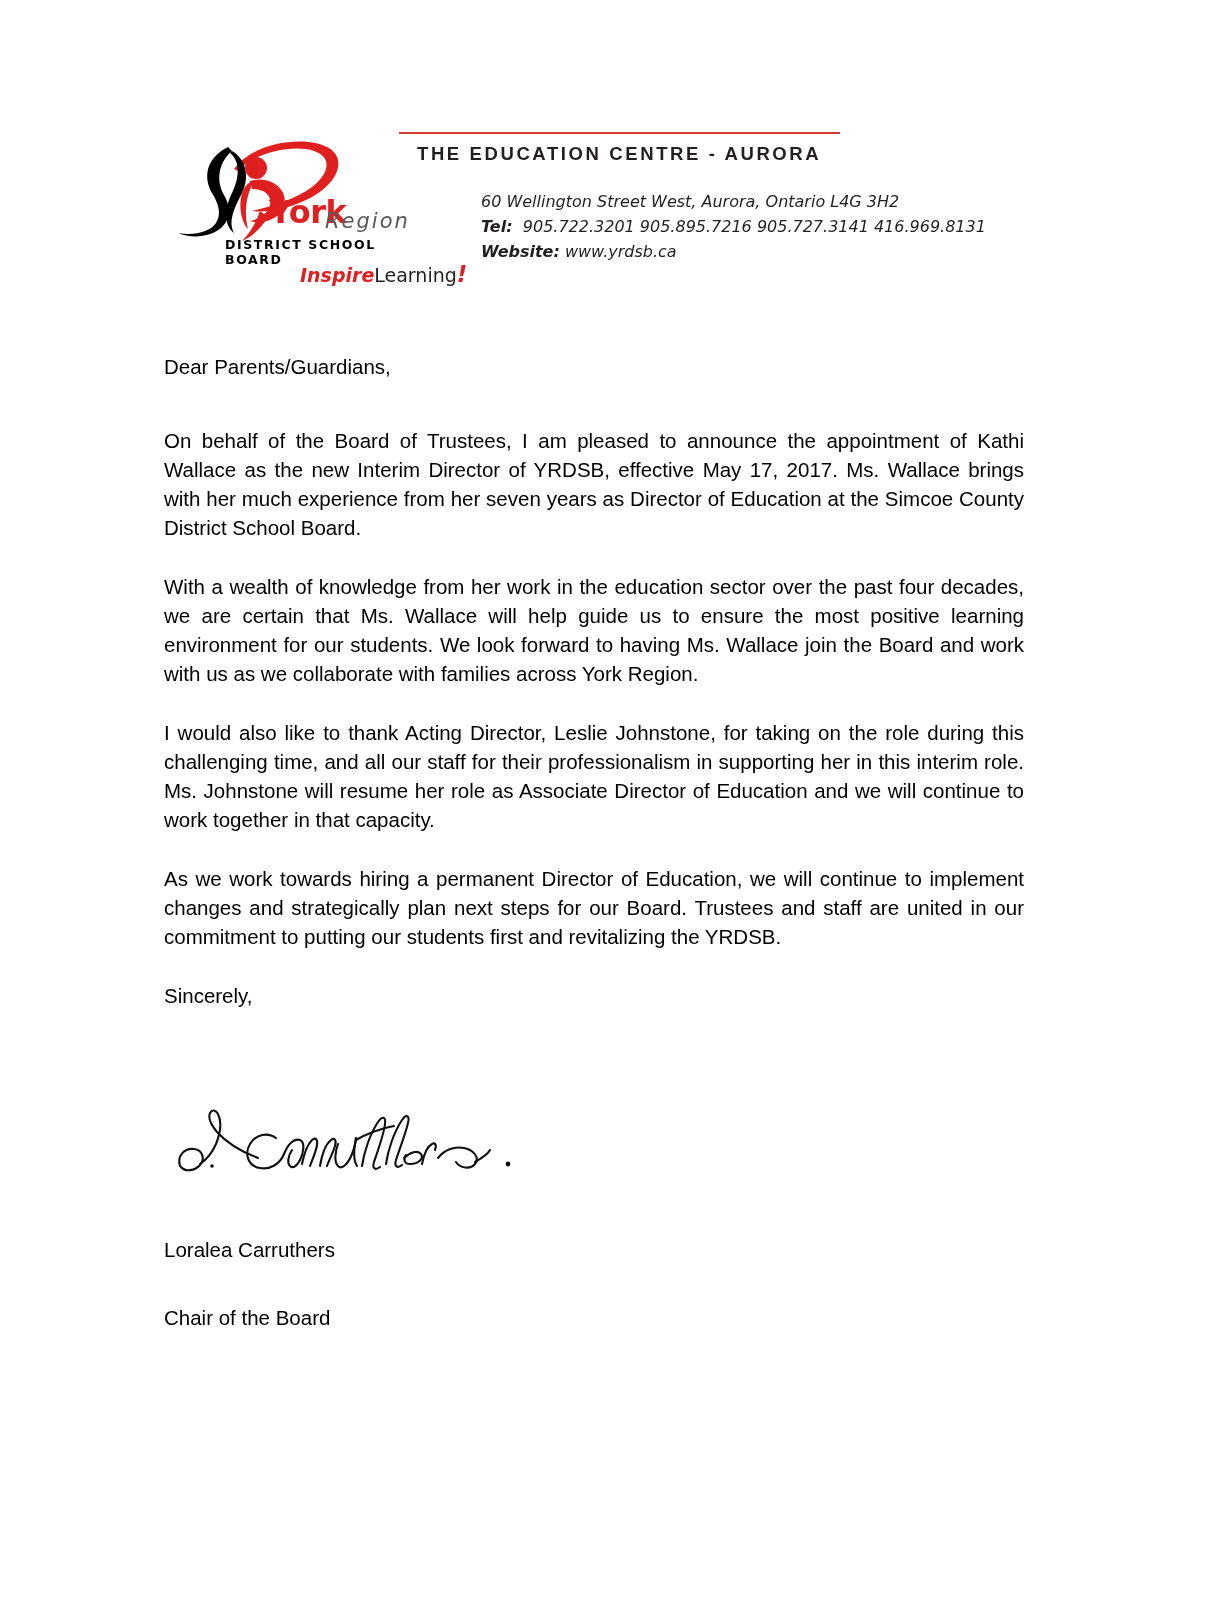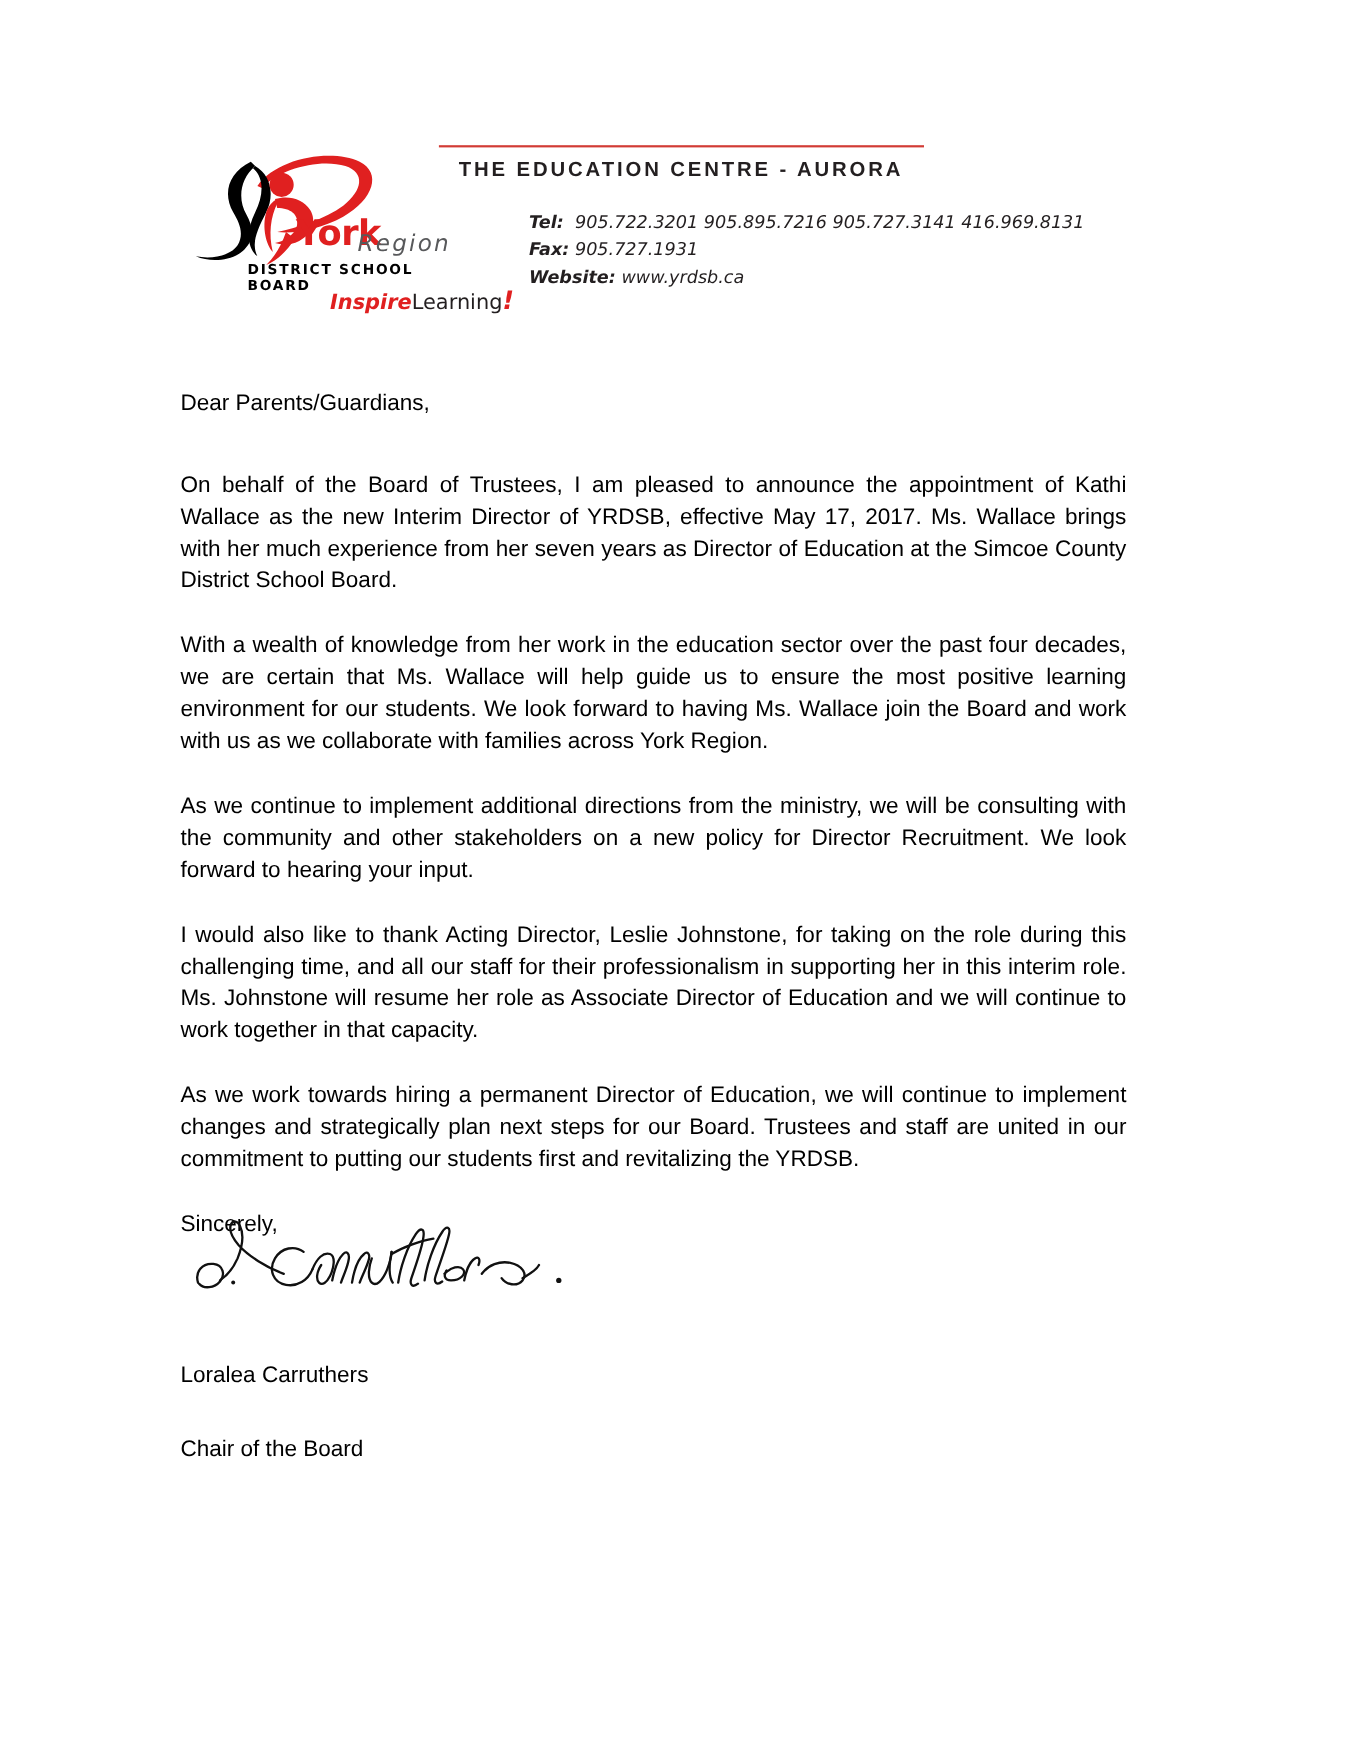--- a/index.html
+++ b/index.html
@@ -206,33 +206,32 @@
       <div class="logo-york">York</div>
       <div class="logo-region">Region</div>
       <div class="logo-dsb">DISTRICT SCHOOL BOARD</div>
       <div class="logo-tagline"><span class="insp">Inspire</span><span class="learn">Learning</span><span class="bang">!</span></div>
     </div>
 
     <div class="head-right">
       <div class="head-rule"></div>
       <div class="head-title">THE EDUCATION CENTRE - AURORA</div>
       <div class="head-contact">
+        <span class="ln">60 Wellington Street West, Aurora, Ontario L4G 3H2</span>
         <span class="ln"><b>Tel:</b>&nbsp; <span>905.722.3201  905.895.7216   905.727.3141   416.969.8131</span></span>
-        <span class="ln"><b>Fax:</b>&nbsp;<span>905.727.1931</span></span>
         <span class="ln"><b>Website:</b>&nbsp;<span>www.yrdsb.ca</span></span>
       </div>
     </div>
   </div>
 
   <div class="letter">
     <div class="salutation">Dear Parents/Guardians,</div>
 
     <p class="body-para">On behalf of the Board of Trustees, I am pleased to announce the appointment of Kathi Wallace as the new Interim Director of YRDSB, effective May 17, 2017.  Ms. Wallace brings with her much experience from her seven years as Director of Education at the Simcoe County District School Board.</p>
     <p class="body-para">With a wealth of knowledge from her work in the education sector over the past four decades, we are certain that Ms. Wallace will help guide us to ensure the most positive learning environment for our students. We look forward to having Ms. Wallace join the Board and work with us as we collaborate with families across York Region.</p>
-    <p class="body-para">As we continue to implement additional directions from the ministry, we will be consulting with the community and other stakeholders on a new policy for Director Recruitment.  We look forward to hearing your input.</p>
     <p class="body-para">I would also like to thank Acting Director, Leslie Johnstone, for taking on the role during this challenging time, and all our staff for their professionalism in supporting her in this interim role. Ms. Johnstone will resume her role as Associate Director of Education and we will continue to work together in that capacity.</p>
     <p class="body-para">As we work towards hiring a permanent Director of Education, we will continue to implement changes and strategically plan next steps for our Board. Trustees and staff are united in our commitment to putting our students first and revitalizing the YRDSB.</p>
 
     <div class="closing">Sincerely,</div>
   </div>
 
   <svg class="signature" viewBox="0 0 360 90" xmlns="http://www.w3.org/2000/svg">
     <g fill="none" stroke="#111111" stroke-width="2.1" stroke-linecap="round" stroke-linejoin="round">
 
       <path d="M8 74 C5 64, 12 56, 22 57 C31 58, 33 67, 28 73 C23 79, 13 80, 9 75"></path>

